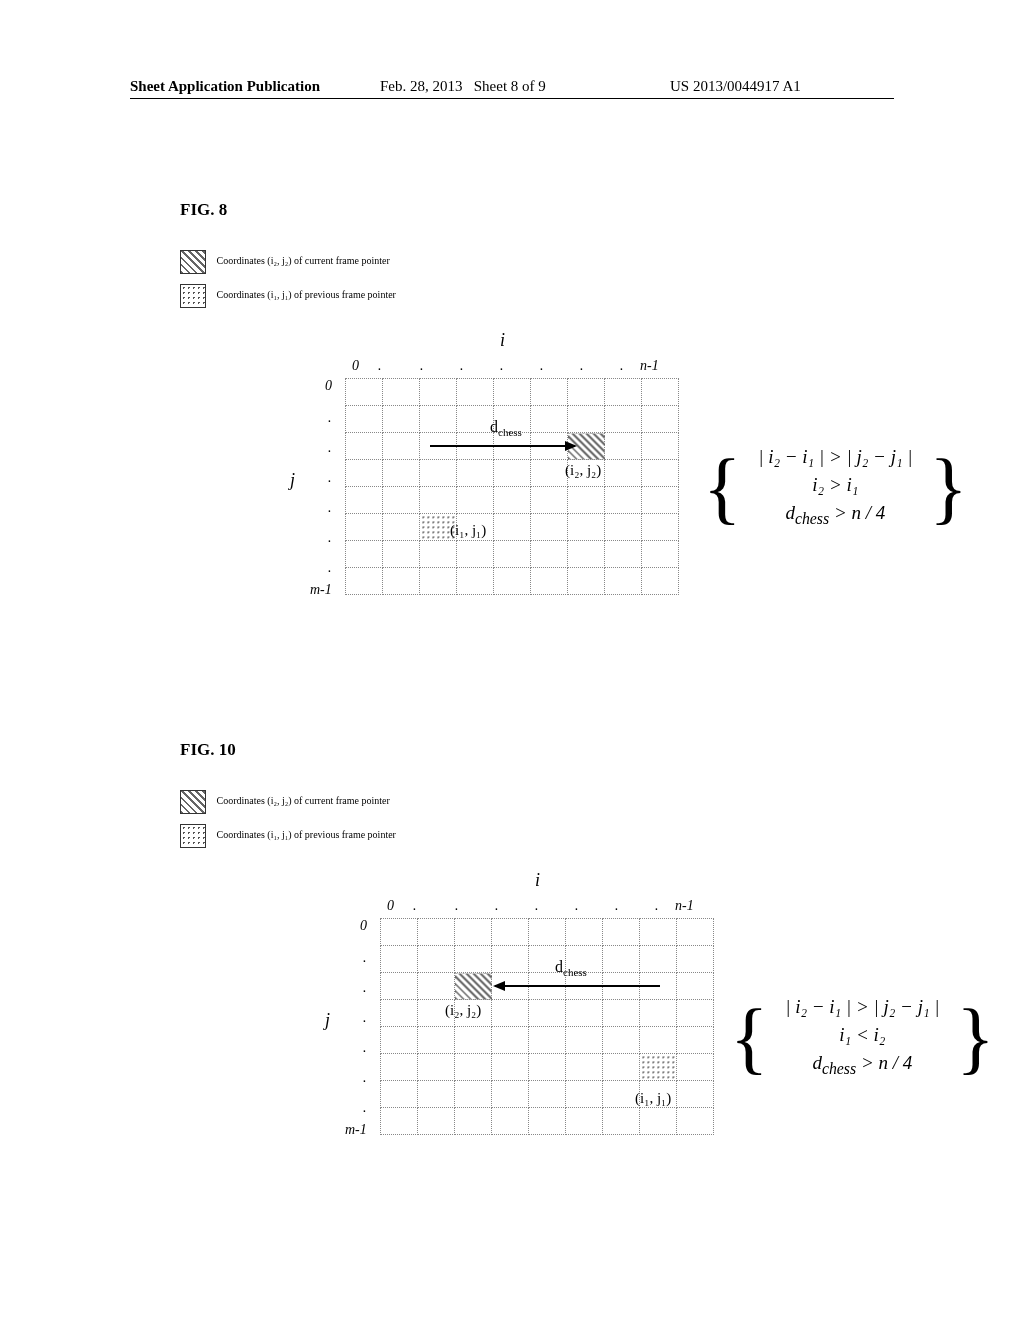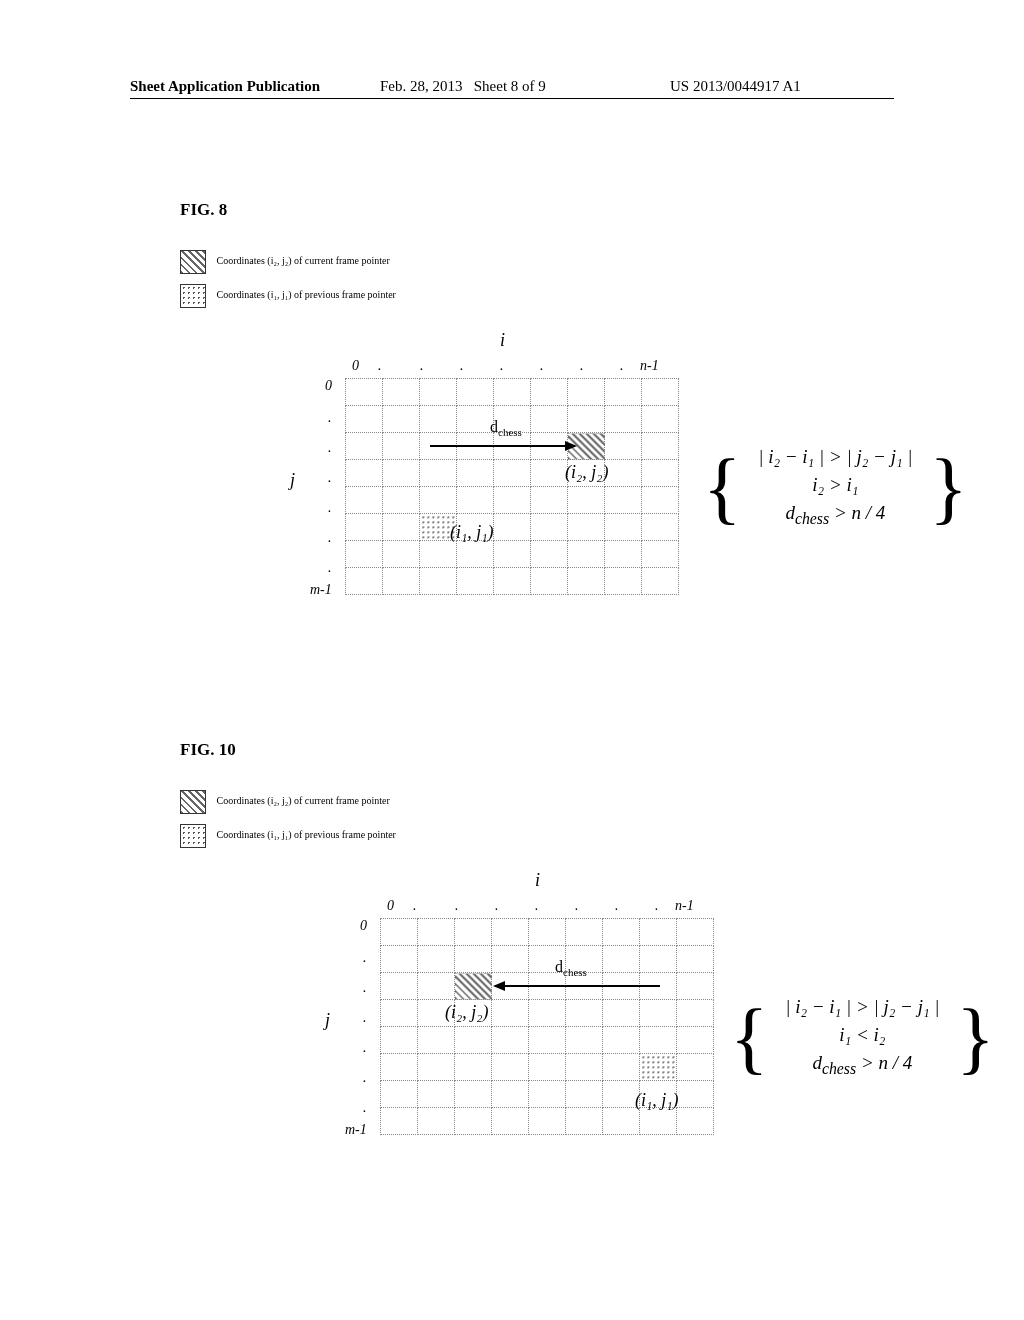--- a/index.html
+++ b/index.html
@@ -21,21 +21,21 @@
   .axis-j{position:absolute;font-style:italic;font-size:18px}
   .tick{position:absolute;font-size:14px;font-style:italic}
   .cell-hatch{background:repeating-linear-gradient(45deg,#666 0 2px,#fff 2px 5px)}
   .cell-dot{background-image:radial-gradient(#555 1px,transparent 1px);background-size:5px 5px}
   .arrow{position:absolute;height:2px;background:#000}
   .arrow::after{content:"";position:absolute;width:0;height:0;border-top:5px solid transparent;border-bottom:5px solid transparent;top:-4px}
   .arrow-r::after{right:-2px;border-left:12px solid #000}
   .arrow-l::after{left:-2px;border-right:12px solid #000}
   .dlabel{position:absolute;font-size:16px}
   .dlabel sub{font-size:11px}
-  .coord{position:absolute;font-size:18px;font-style:italic}
+  .coord{position:absolute;font-size:15px;}
   .cond{position:absolute;font-size:19px;font-style:italic}
   .brace{display:inline-block;font-size:80px;line-height:60px;vertical-align:middle;font-style:normal}
   .cond-rows{display:inline-block;vertical-align:middle;text-align:center}
   .cond-row{margin:6px 12px}
 </style>
 </head>
 <body>
 
 <div class="hdr hdr-left">Sheet Application Publication</div>
 <div class="hdr hdr-mid">

